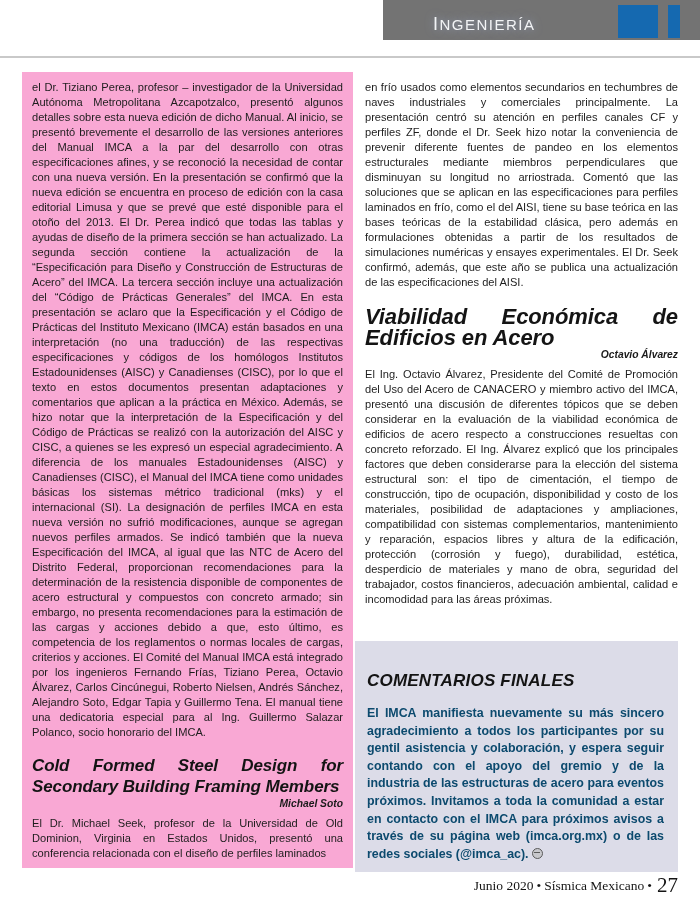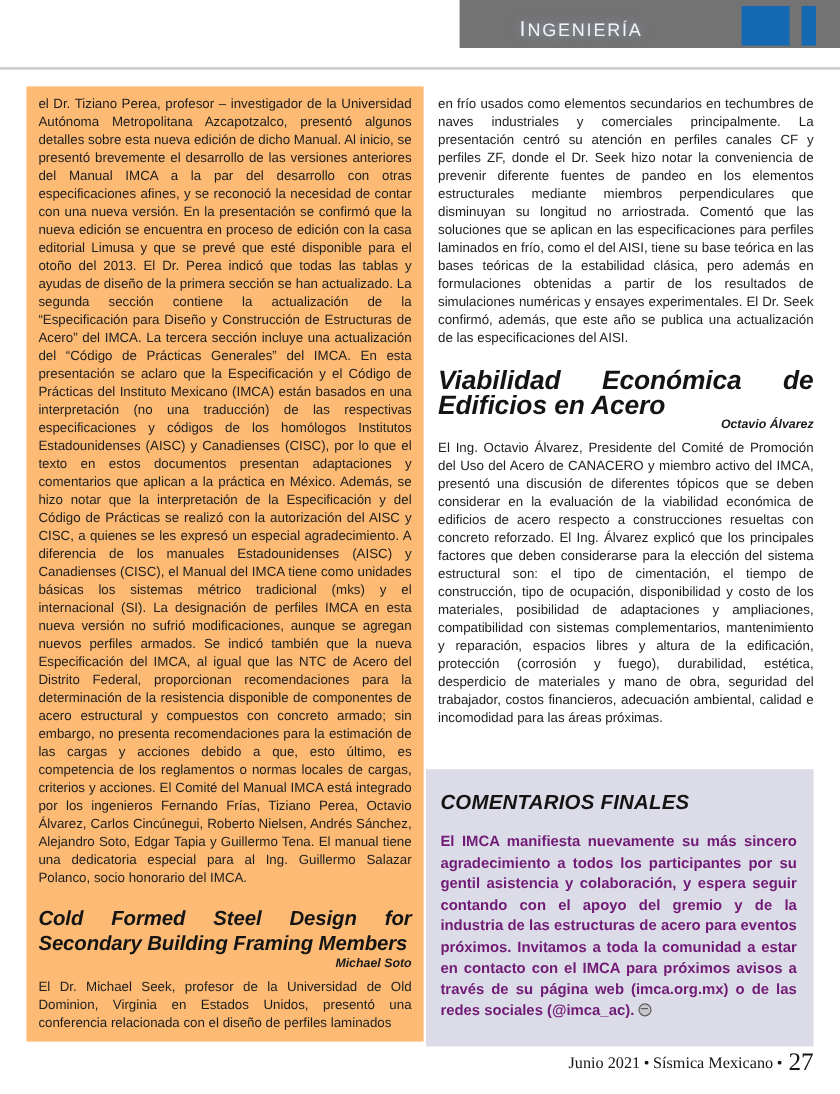--- a/index.html
+++ b/index.html
@@ -68,21 +68,21 @@
     background: #c9c9c9;
   }
 
   
   .col-left {
     position: absolute;
     left: 22px;
     top: 72px;
     width: 331px;
     height: 796px;
-    background: #fdba74;
+    background: #f9a8d4;
     box-sizing: border-box;
     padding: 8px 10px 6px 10px;
   }
   .col-right {
     position: absolute;
     left: 355px;
     top: 72px;
     width: 323px;
     box-sizing: border-box;
     padding: 8px 0 0 10px;
@@ -129,35 +129,35 @@
     position: absolute;
     left: 355px;
     top: 641px;
     width: 323px;
     height: 231px;
     background: #dcdce8;
     box-sizing: border-box;
     padding: 14px 14px 10px 12px;
   }
   h2.final-title {
-    margin: 4px 0 14px 0;
+    margin: 16px 0 14px 0;
     font-family: "Liberation Sans", sans-serif;
     font-size: 17px;
     font-weight: bold;
     font-style: italic;
     color: #141414;
     letter-spacing: 0.2px;
   }
   p.final-text {
     margin: 0;
     font-family: "Liberation Sans", sans-serif;
     font-size: 12.4px;
     line-height: 17.6px;
     font-weight: bold;
-    color: #701a75;
+    color: #0c4a6e;
     text-align: justify;
   }
   .end-mark {
     display: inline-block;
     width: 9px;
     height: 9px;
     border-radius: 50%;
     border: 1.4px solid #5a5a5a;
     background: #c8c8cc;
     vertical-align: -1px;
@@ -214,14 +214,14 @@
   <div class="byline">Octavio Álvarez</div>
   <p class="body-text">El Ing. Octavio Álvarez, Presidente del Comité de Promoción del Uso del Acero de CANACERO y miembro activo del IMCA, presentó una discusión de diferentes tópicos que se deben considerar en la evaluación de la viabilidad económica de edificios de acero respecto a construcciones resueltas con concreto reforzado. El Ing. Álvarez explicó que los principales factores que deben considerarse para la elección del sistema estructural son: el tipo de cimentación, el tiempo de construcción, tipo de ocupación, disponibilidad y costo de los materiales, posibilidad de adaptaciones y ampliaciones, compatibilidad con sistemas complementarios, mantenimiento y reparación, espacios libres y altura de la edificación, protección (corrosión y fuego), durabilidad, estética, desperdicio de materiales y mano de obra, seguridad del trabajador, costos financieros, adecuación ambiental, calidad e incomodidad para las áreas próximas.</p>
 </div>
 
 <div class="final-block">
   <h2 class="final-title">COMENTARIOS FINALES</h2>
   <p class="final-text"><span>El IMCA manifiesta nuevamente su más sincero agradecimiento a todos los participantes por su gentil asistencia y colaboración, y espera seguir contando con el apoyo del gremio y de la industria de las estructuras de acero para eventos próximos. Invitamos a toda la comunidad a estar en contacto con el IMCA para próximos avisos a través de su página web (imca.org.mx) o de las redes sociales (@imca_ac).</span><span class="end-mark"></span></p>
 </div>
 
 <div class="footer">
-  <span>Junio 2021</span><span class="sep">•</span><span>Sísmica Mexicano</span><span class="sep">•</span><span class="pg">27</span>
+  <span>Junio 2020</span><span class="sep">•</span><span>Sísmica Mexicano</span><span class="sep">•</span><span class="pg">27</span>
 </div>
 
 </body></html>

